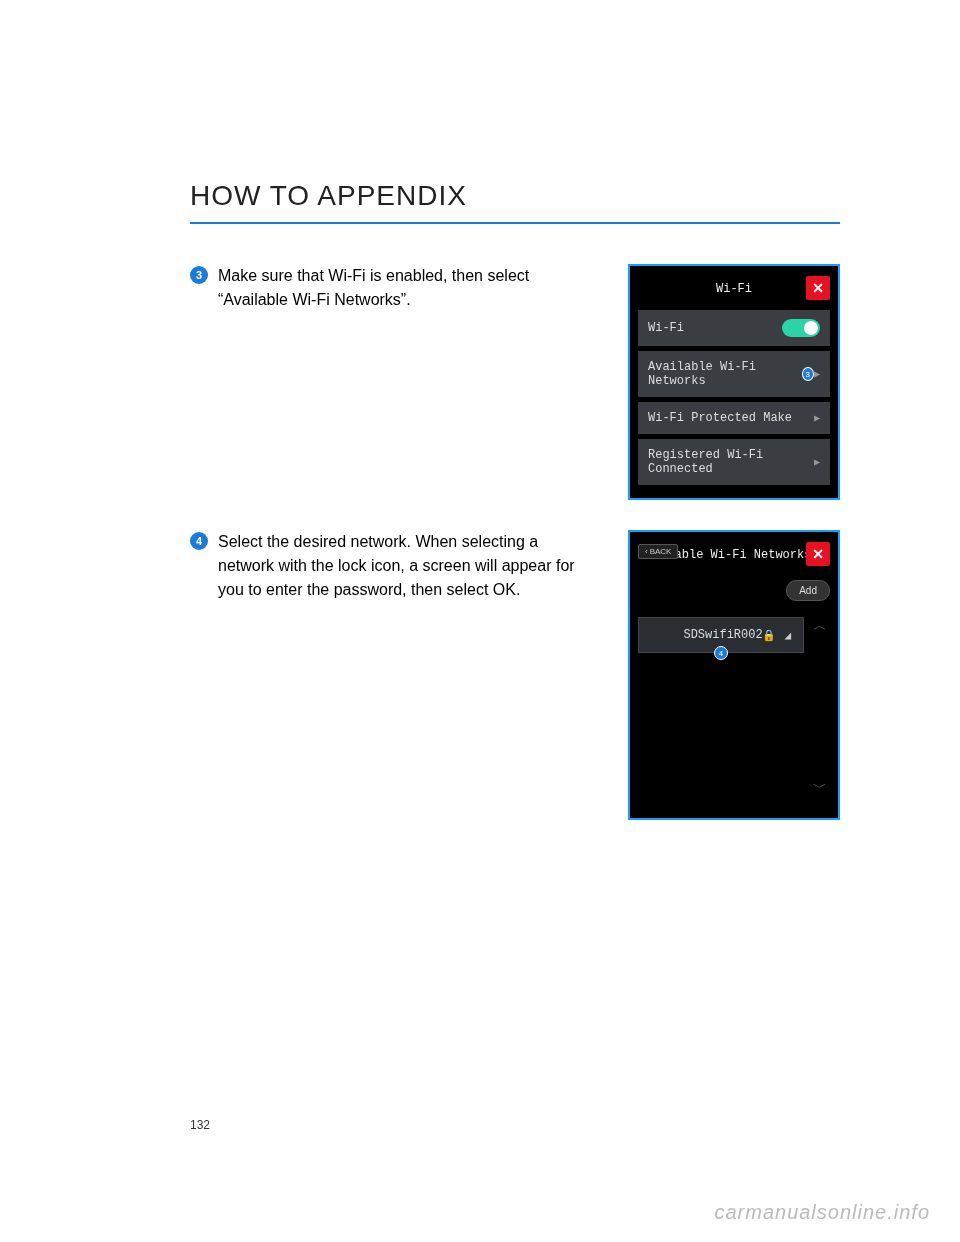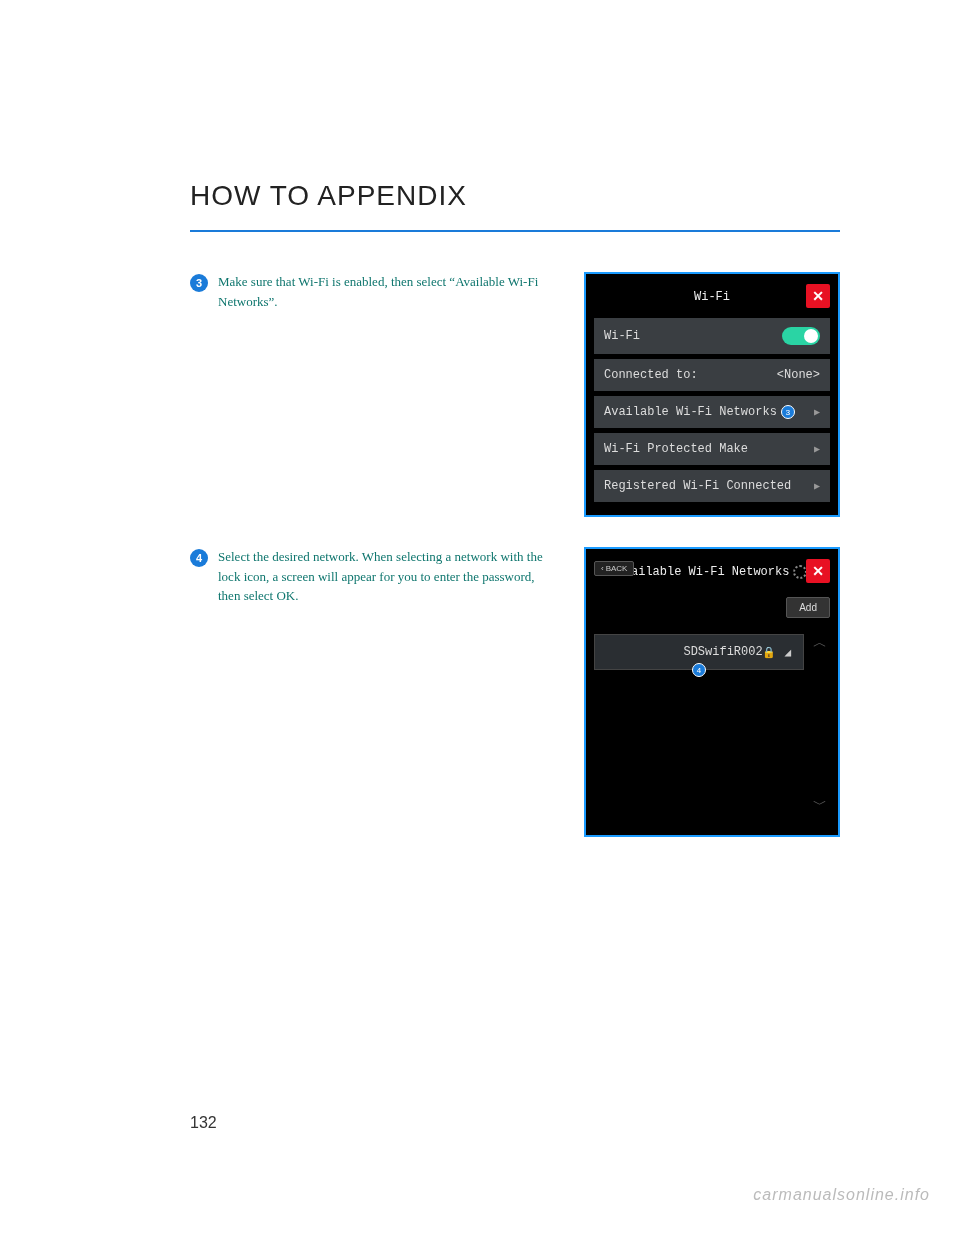--- a/index.html
+++ b/index.html
@@ -9,21 +9,21 @@
       background: #fff;
       font-family: Arial, Helvetica, sans-serif;
       position: relative;
       padding: 180px 120px 0 190px;
     }
     .heading {
       font-size: 28px;
       font-weight: 300;
       letter-spacing: 1px;
       color: #222;
-      padding-bottom: 18px;
+      padding-bottom: 10px;
       border-bottom: 2px solid #1a7bd9;
       margin-bottom: 40px;
       font-stretch: expanded;
     }
     .row {
       display: flex;
       gap: 30px;
       margin-bottom: 30px;
     }
     .left-col {
@@ -39,27 +39,26 @@
       color: #fff;
       font-size: 11px;
       font-weight: bold;
       display: flex;
       align-items: center;
       justify-content: center;
       flex-shrink: 0;
       margin-top: 2px;
     }
     .step-text {
-      font-size: 13px;
+      font-size: 16px;
       line-height: 1.5;
-      color: #0f766e;
-      font-family: Liberation Serif, serif;
+      color: #000000;
     }
     .device {
-      width: 256px;
+      width: 212px;
       background: #000;
       border: 2px solid #1a9bff;
       flex-shrink: 0;
       padding: 8px;
       position: relative;
     }
     .dev-header {
       display: flex;
       align-items: center;
       justify-content: center;
@@ -143,21 +142,21 @@
       align-items: center;
       justify-content: center;
       margin-left: 4px;
     }
     .add-btn {
       background: #333;
       color: #ddd;
       font-size: 10px;
       padding: 4px 12px;
       border: 1px solid #555;
-      border-radius: 2px;
+      border-radius: 10px;
       align-self: flex-end;
       margin: 4px 0 16px 0;
     }
     .net-list {
       display: flex;
       gap: 6px;
       align-items: flex-start;
     }
     .net-item {
       flex: 1;
@@ -201,30 +200,30 @@
     }
     .dev2-body { display: flex; flex-direction: column; }
     .spinner {
       width: 14px; height: 14px; border: 2px dotted #888; border-radius: 50%;
       margin-left: 4px; display: inline-block;
     }
     .page-num {
       position: absolute;
       bottom: 110px;
       left: 190px;
-      font-size: 16px;
+      font-size: 12px;
       color: #333;
       margin-top: 26px;
     }
     .watermark {
       position: absolute;
-      bottom: 38px;
+      bottom: 18px;
       right: 30px;
       color: #bbb;
-      font-size: 16px;
+      font-size: 20px;
       font-style: italic;
       letter-spacing: 1px;
     }
     .dev2 { height: 290px; }
   </style>
 </head>
 <body>
 
 <h1 class="heading">HOW TO APPENDIX</h1>
 
@@ -234,24 +233,20 @@
     <div class="step-text">Make sure that Wi-Fi is enabled, then select “Available Wi-Fi Networks”.</div>
   </div>
   <div class="device">
     <div class="dev-header">
       <span class="dev-title">Wi-Fi</span>
       <div class="close-x">✕</div>
     </div>
     <div class="dev-row">
       <span>Wi-Fi</span>
       <div class="toggle"></div>
-    </div>
-    <div class="dev-row">
-      <span>Connected to:</span>
-      <span>&lt;None&gt;</span>
     </div>
     <div class="dev-row">
       <span style="display:flex;align-items:center">
         <span>Available Wi-Fi Networks</span>
         <span class="inline-badge">3</span>
       </span>
       <span class="chev">▶</span>
     </div>
     <div class="dev-row">
       <span>Wi-Fi Protected Make</span>

